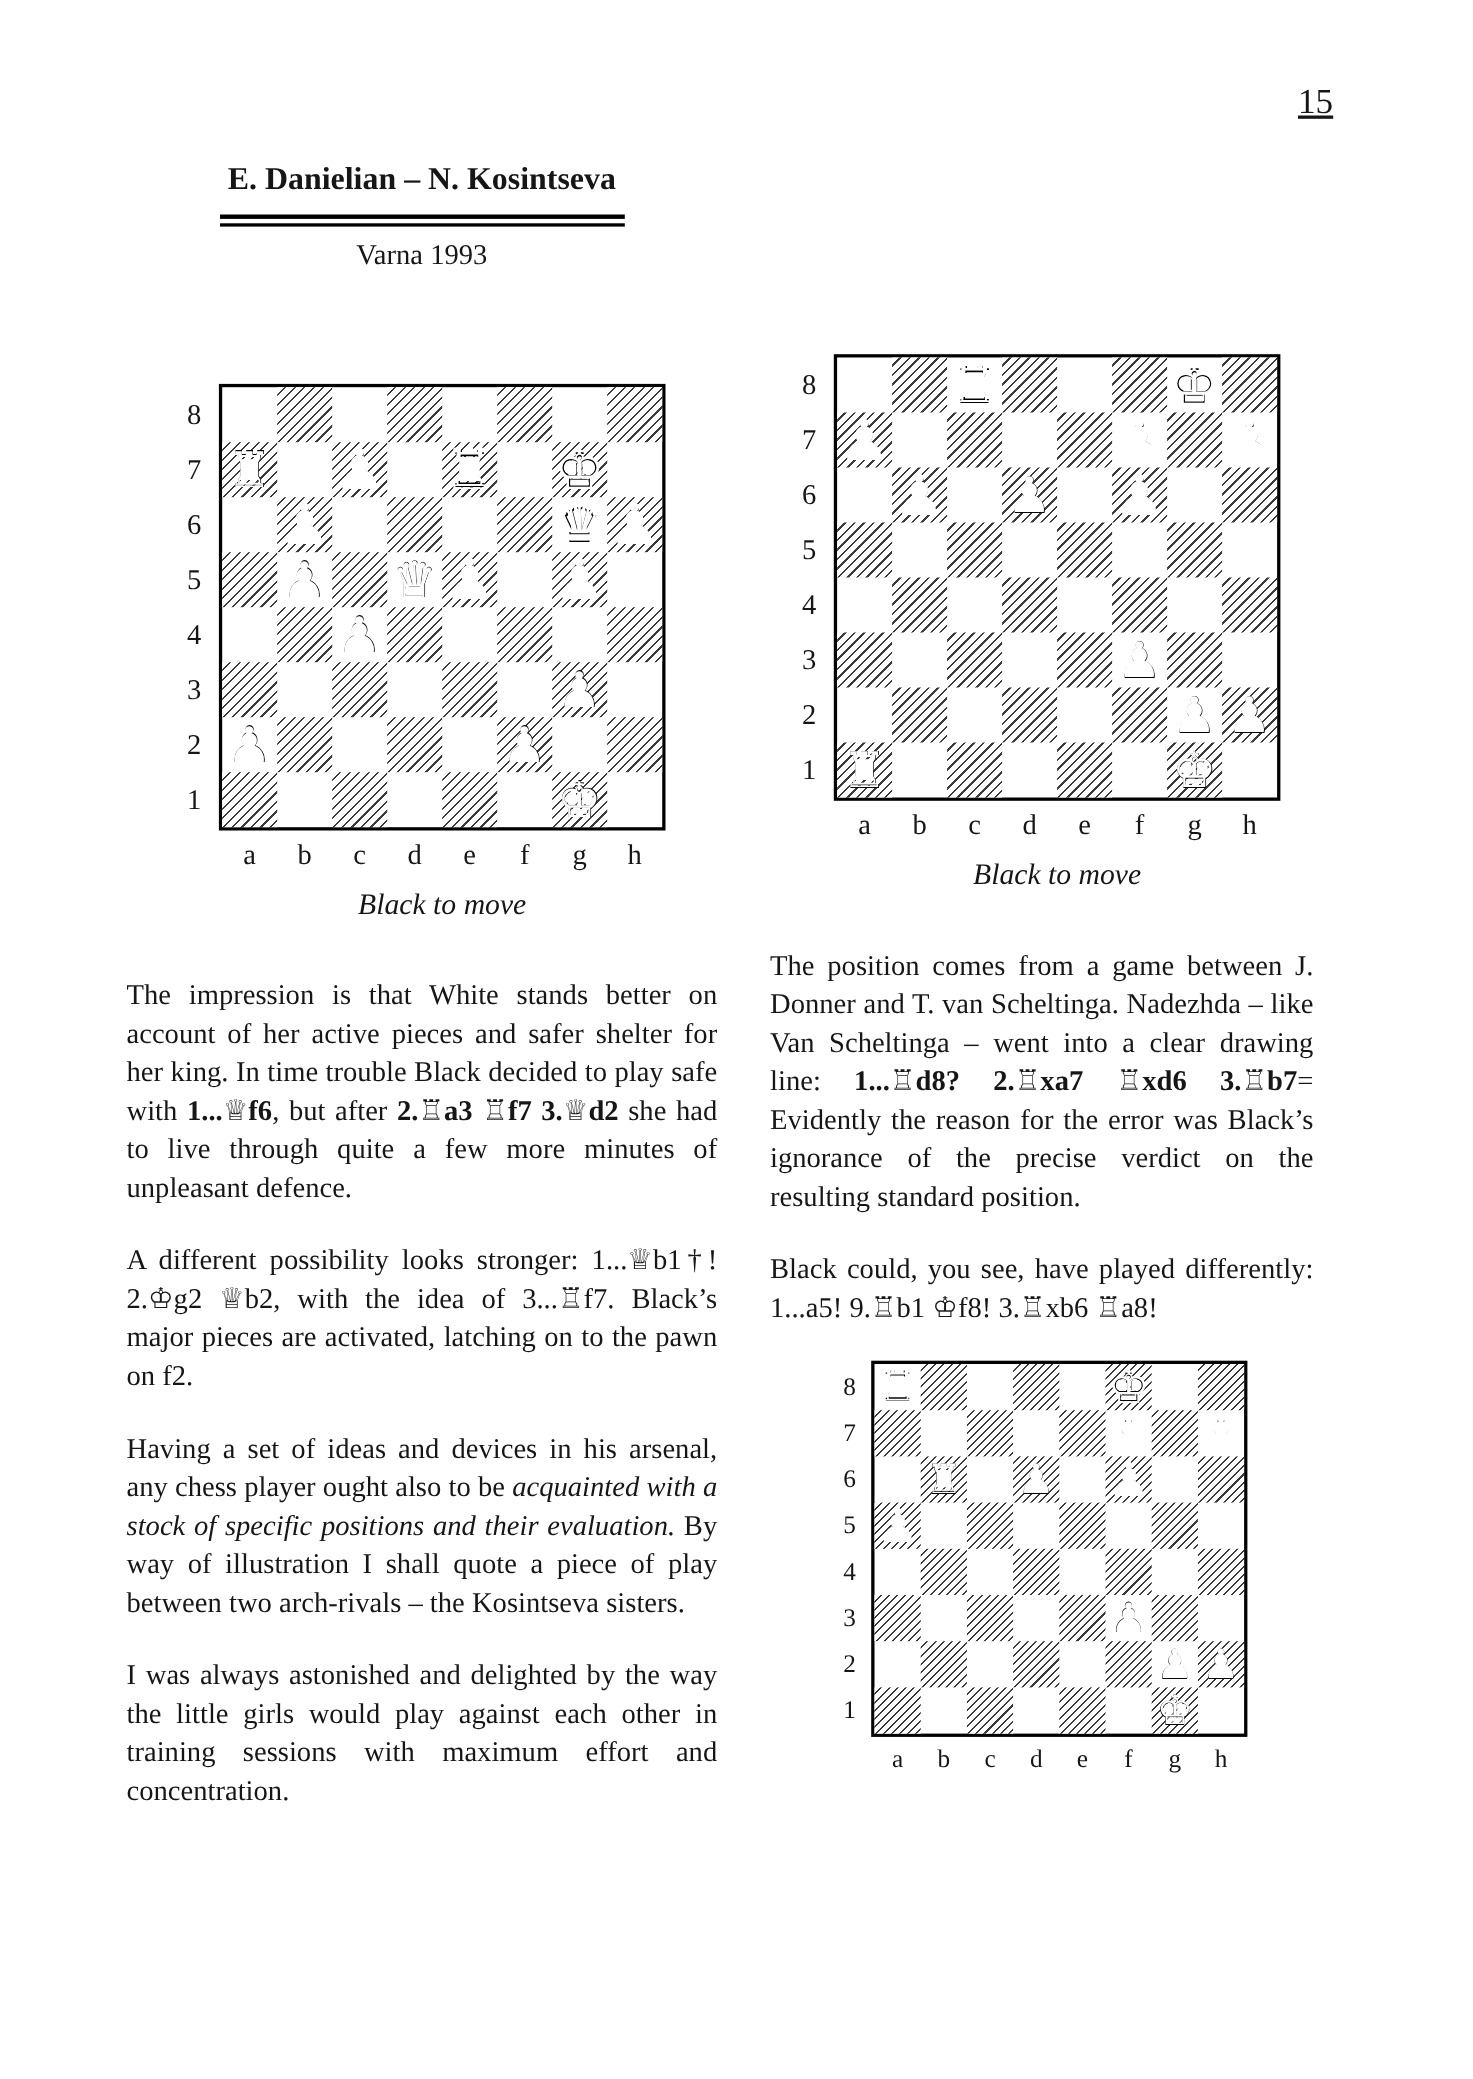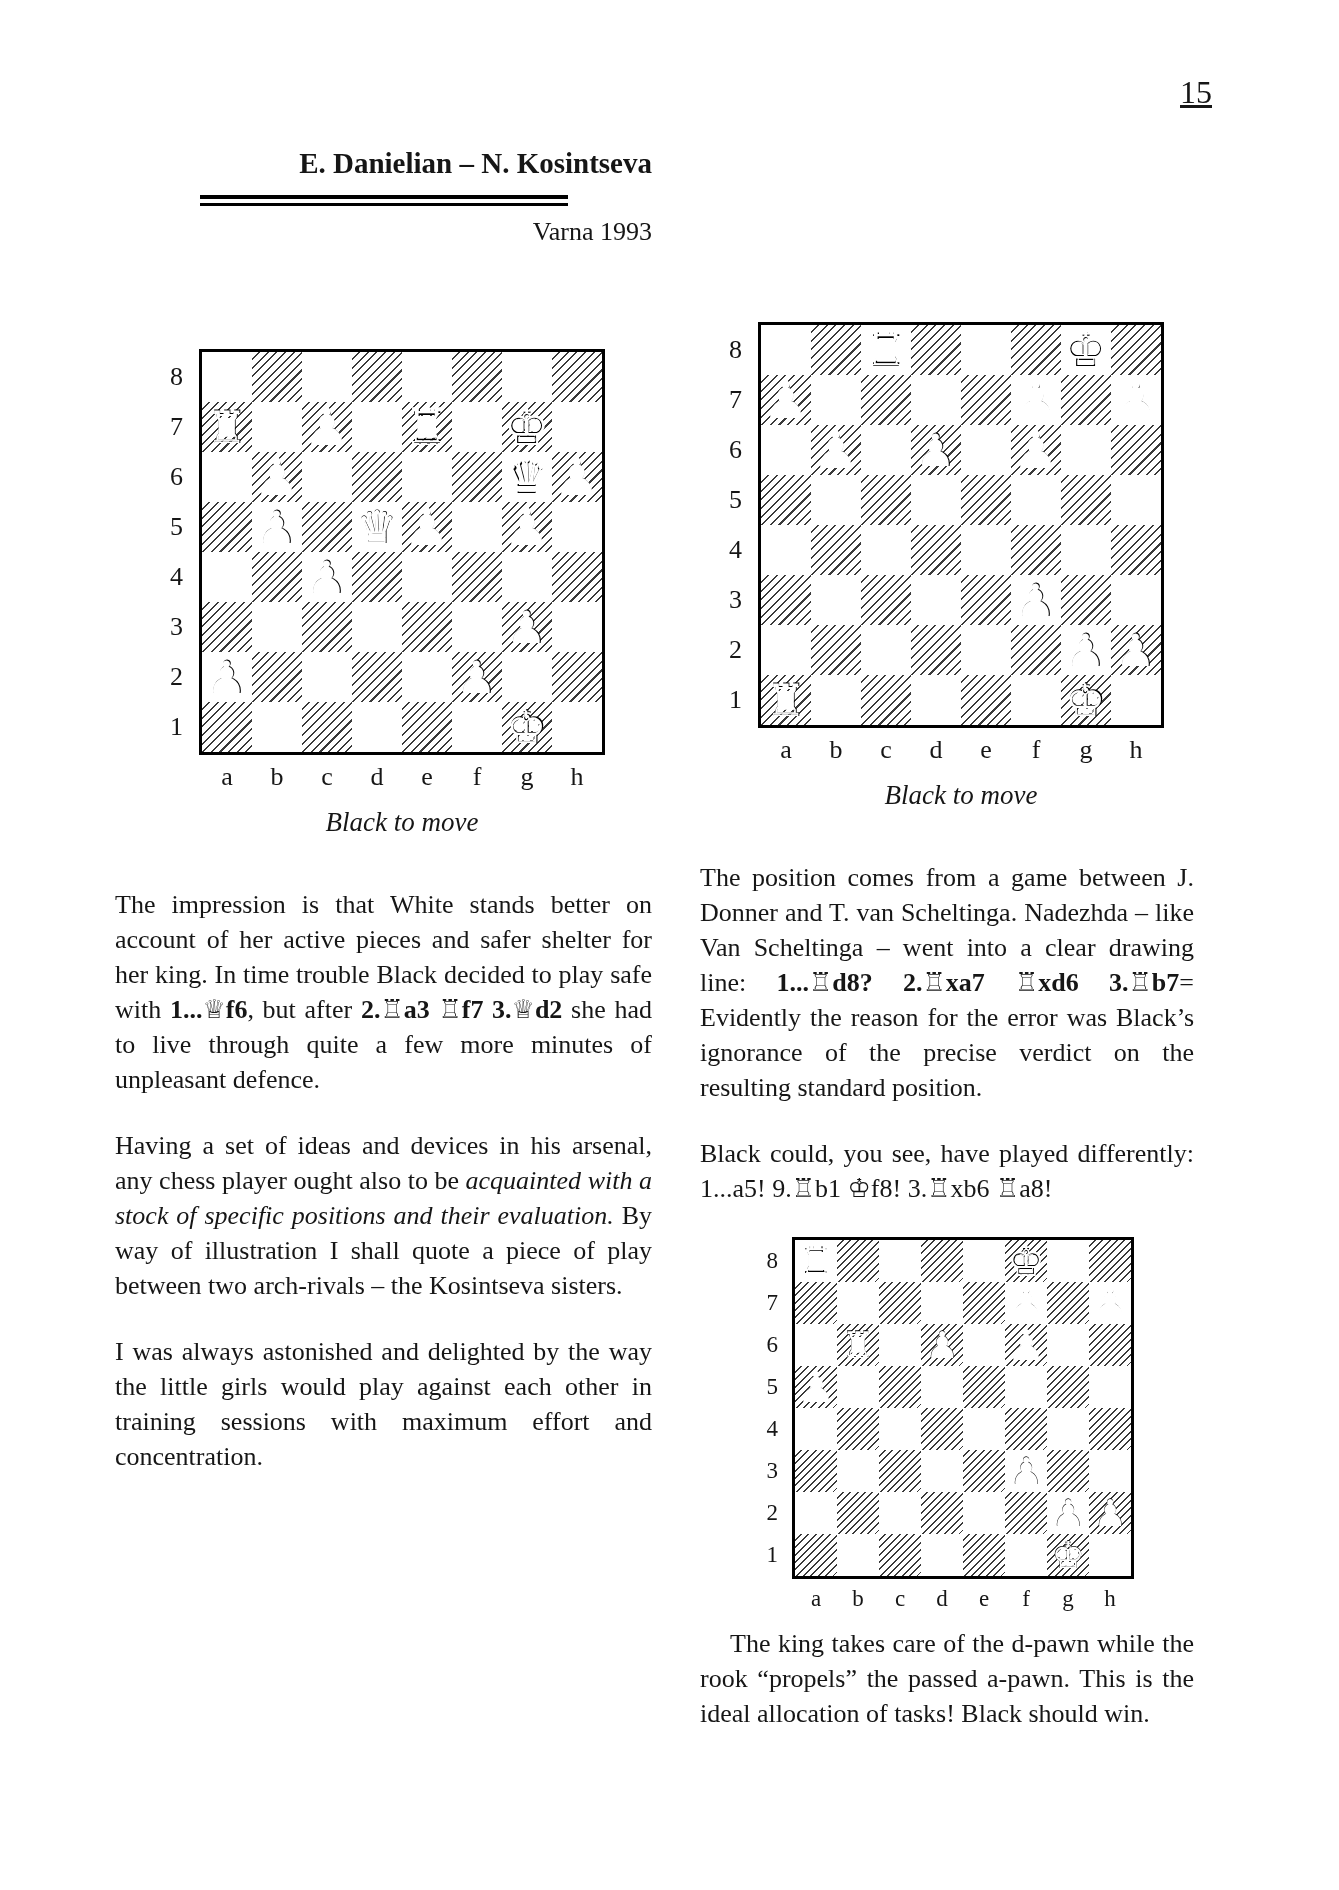--- a/index.html
+++ b/index.html
@@ -1,21 +1,21 @@
 <!DOCTYPE html>
 <html><head>
 <meta charset="utf-8">
 <style>
   html,body{margin:0;padding:0;background:#e8e8e8;}
   #page{position:relative;width:1339px;height:1890px;background:#ffffff;color:#161616;
         font-family:"Liberation Serif","DejaVu Serif","DejaVu Sans",serif;overflow:hidden;}
   .abs{position:absolute;}
   #page-number{left:1180px;top:74px;font-size:32px;text-decoration:underline;}
   
-  .col-header{text-align:right;}
+  .col-header{text-align:center;}
   #header-left{left:115px;top:146px;width:537px;}
   #header-right{left:700px;top:146px;width:494px;}
   .game-title{font-weight:bold;font-size:29px;line-height:34px;}
   .double-rule{height:4px;border-top:4px solid #000;border-bottom:3px solid #000;margin:15px auto 9px auto;}
   #header-left .double-rule{width:368px;}
   #header-right .double-rule{width:398px;}
   .event-line{font-size:26px;line-height:33px;}
   
   .diagram-block{position:absolute;}
   #diagram1{left:152px;top:349px;}
@@ -397,20 +397,21 @@
         <span>e</span>
         <span>f</span>
         <span>g</span>
         <span>h</span>
       </div>
     <div class="caption">Black to move</div>
   </div>
 
   <div class="abs text-col" id="left-text">
     <p><span class="run-n">The impression is that White stands better on account of her active pieces and safer shelter for her king. In time trouble Black decided to play safe with </span><span class="run-b">1...♕f6</span><span class="run-n">, but after </span><span class="run-b">2.♖a3 ♖f7 3.♕d2</span><span class="run-n"> she had to live through quite a few more minutes of unpleasant defence.</span></p>
+    <p><span class="run-n">A different possibility looks stronger: 1...♕b1†! 2.♔g2 ♕b2, with the idea of 3...♖f7. Black’s major pieces are activated, latching on to the pawn on f2.</span></p>
     <p><span class="run-n">Having a set of ideas and devices in his arsenal, any chess player ought also to be </span><span class="run-i">acquainted with a stock of specific positions and their evaluation.</span><span class="run-n"> By way of illustration I shall quote a piece of play between two arch-rivals – the Kosintseva sisters.</span></p>
     <p><span class="run-n">I was always astonished and delighted by the way the little girls would play against each other in training sessions with maximum effort and concentration.</span></p>
   </div>
 
   <div class="abs text-col" id="right-text-1">
     <p><span class="run-n">The position comes from a game between J. Donner and T. van Scheltinga. Nadezhda – like Van Scheltinga – went into a clear drawing line: </span><span class="run-b">1...♖d8? 2.♖xa7 ♖xd6 3.♖b7</span><span class="run-n">= Evidently the reason for the error was Black’s ignorance of the precise verdict on the resulting standard position.</span></p>
     <p><span class="run-n">Black could, you see, have played differently: 1...a5! 9.♖b1 ♔f8! 3.♖xb6 ♖a8!</span></p>
   </div>
 
   <div class="diagram-block sm-labels" id="diagram3">
@@ -557,17 +558,14 @@
         <span>b</span>
         <span>c</span>
         <span>d</span>
         <span>e</span>
         <span>f</span>
         <span>g</span>
         <span>h</span>
       </div>
   </div>
 
-  <div class="abs text-col" id="right-text-2">
-    <p class="indent"><span class="run-n">The king takes care of the d-pawn while the rook “propels” the passed a-pawn. This is the ideal allocation of tasks! Black should win.</span></p>
-  </div>
 
 </div>
 
 </body></html>

